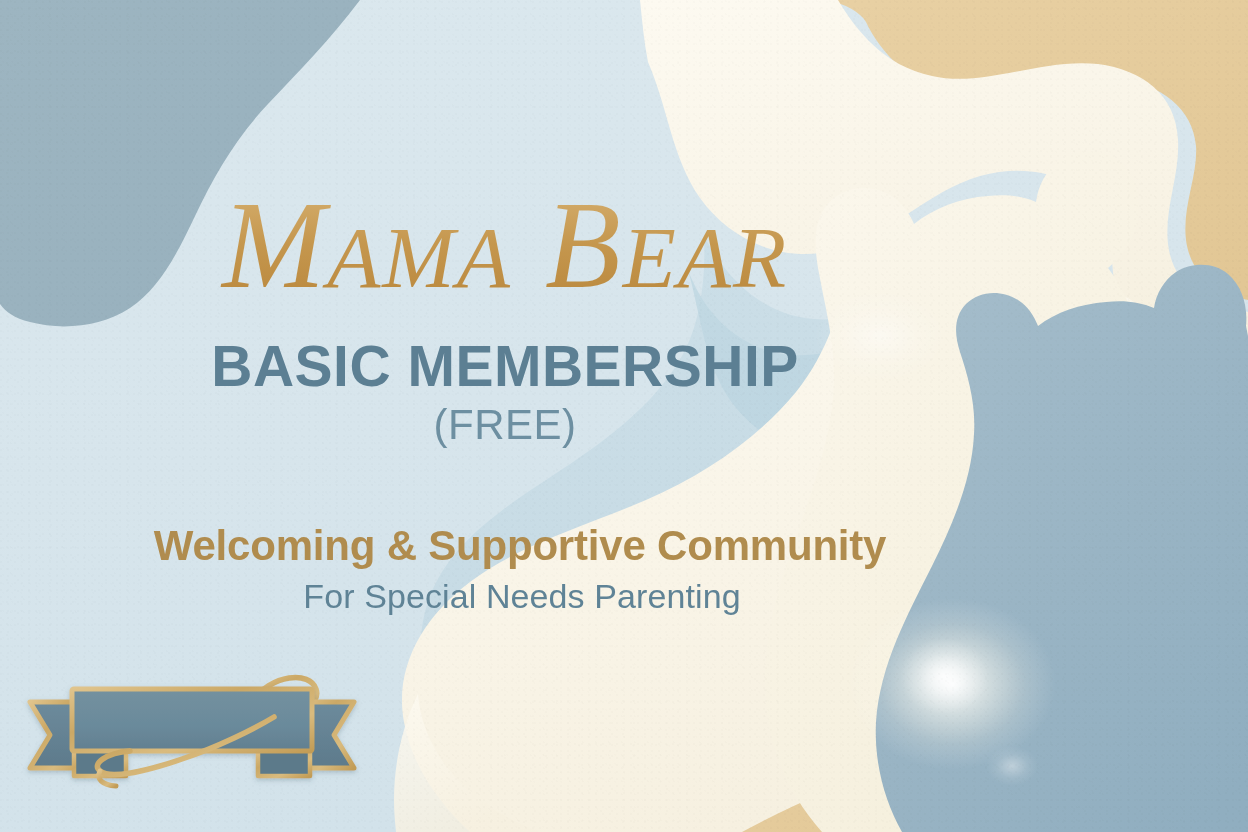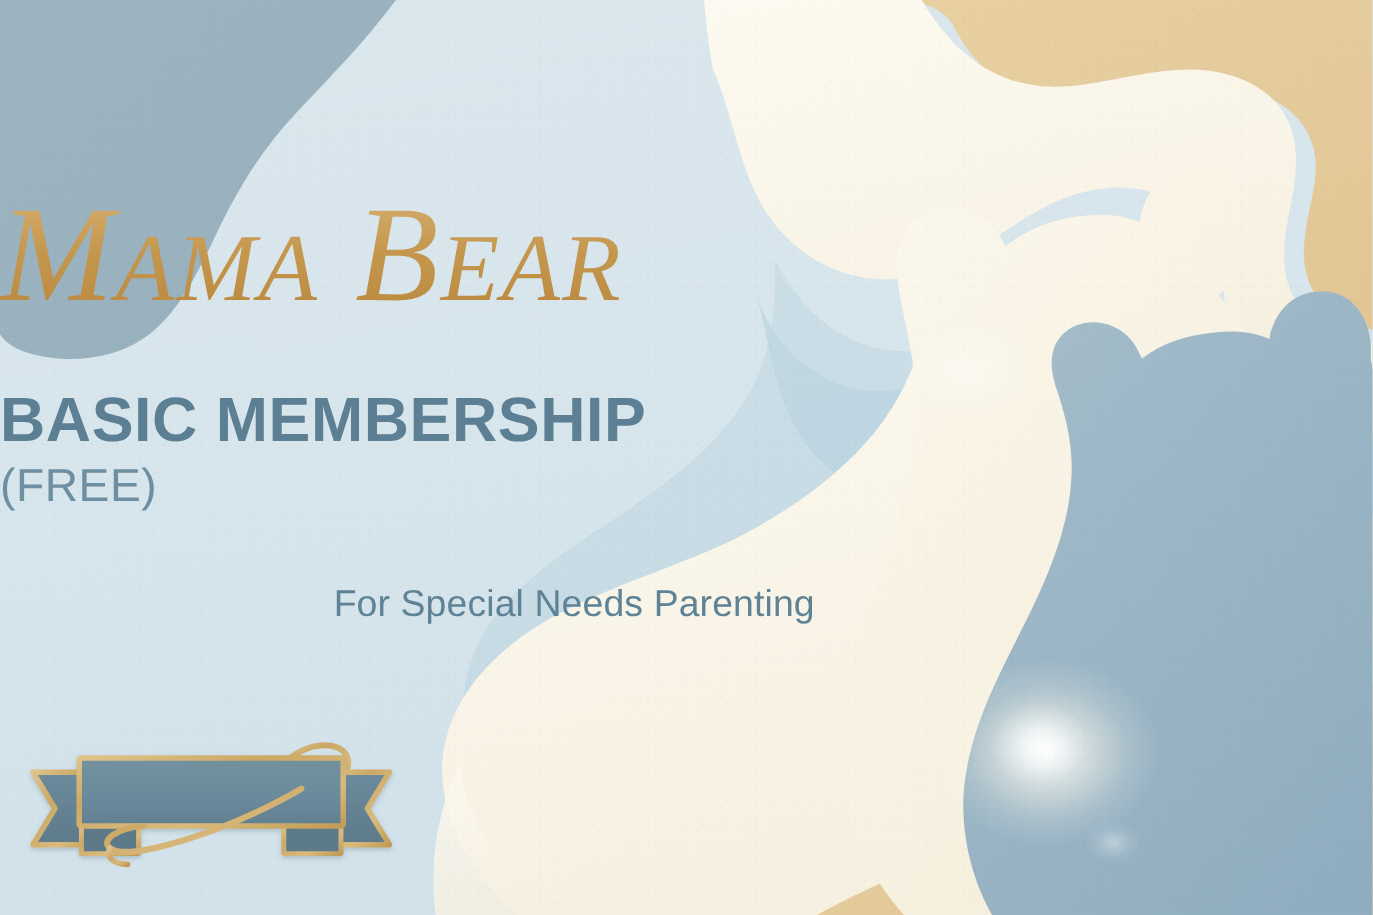--- a/index.html
+++ b/index.html
@@ -47,22 +47,23 @@
   
   #content {
     position: absolute;
     inset: 0;
     z-index: 5;
   }
 
   .title-wrap {
     position: absolute;
     left: 0;
-    top: 170px;
+    top: 184px;
     width: 1010px;
+    text-align: center;
   }
   #brand-title {
     margin: 0;
     font-family: "Liberation Serif", serif;
     font-style: italic;
     font-weight: 400;
     font-size: 124px;
     line-height: 1;
     letter-spacing: 2px;
     font-variant: small-caps;
@@ -70,23 +71,23 @@
     background: linear-gradient(180deg, #d6b070 0%, #c5974e 48%, #b9873c 100%);
     -webkit-background-clip: text;
     background-clip: text;
     -webkit-text-fill-color: transparent;
     white-space: nowrap;
   }
 
   .sub-wrap {
     position: absolute;
     left: 0;
-    top: 352px;
+    top: 336px;
     width: 1010px;
-    text-align: left;
+    text-align: center;
   }
   #membership-line {
     margin: 0;
     font-family: "Liberation Sans", sans-serif;
     font-weight: 700;
     font-size: 57px;
     line-height: 1.08;
     letter-spacing: .5px;
     color: #5c7f93;
   }
@@ -333,20 +334,21 @@
     <div class="title-wrap">
       <h1 id="brand-title">Mama Bear</h1>
     </div>
 
     <div class="sub-wrap">
       <div id="membership-line">BASIC MEMBERSHIP</div>
       <div id="price-line">(FREE)</div>
     </div>
 
     <div class="tag-wrap">
+      <div id="tagline">Welcoming &amp; Supportive Community</div>
       <div id="tagline-sub">For Special Needs Parenting</div>
     </div>
 
     <div id="ribbon-cta">
       <svg id="ribbon-svg" viewBox="0 0 340 140">
         <defs>
           <linearGradient id="ribFill" x1="0" y1="0" x2="0" y2="1">
             <stop offset="0%" stop-color="#718fa0"></stop>
             <stop offset="55%" stop-color="#6a8a9c"></stop>
             <stop offset="100%" stop-color="#628furn"></stop>

